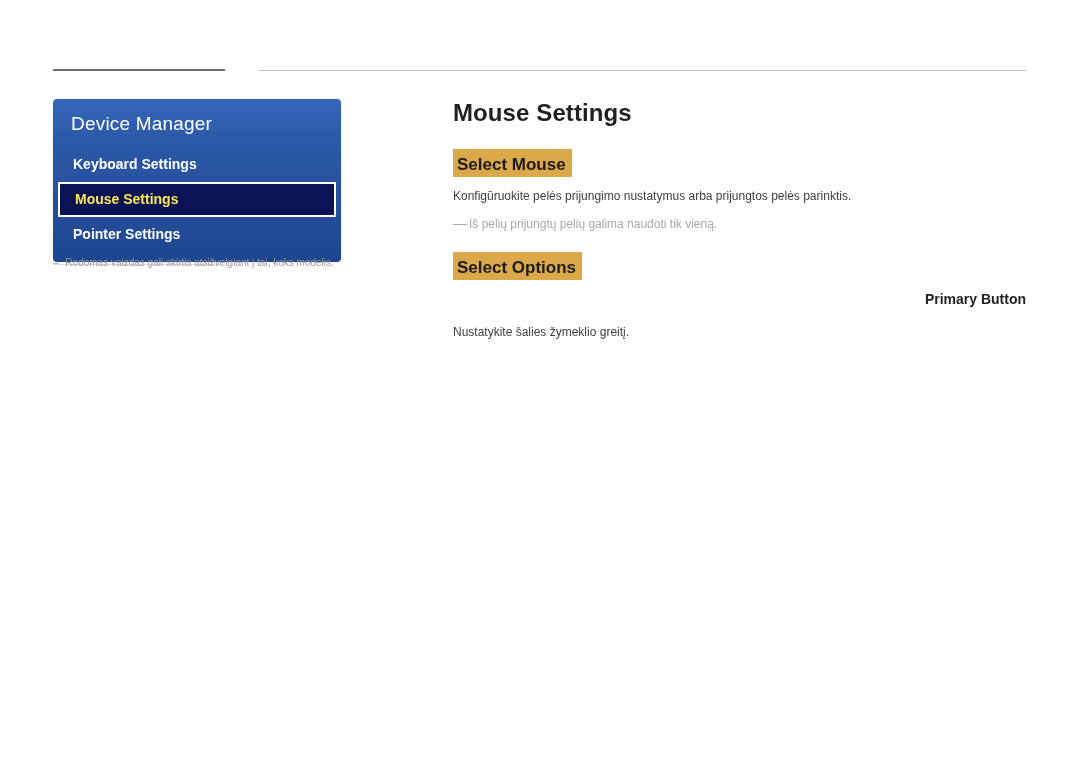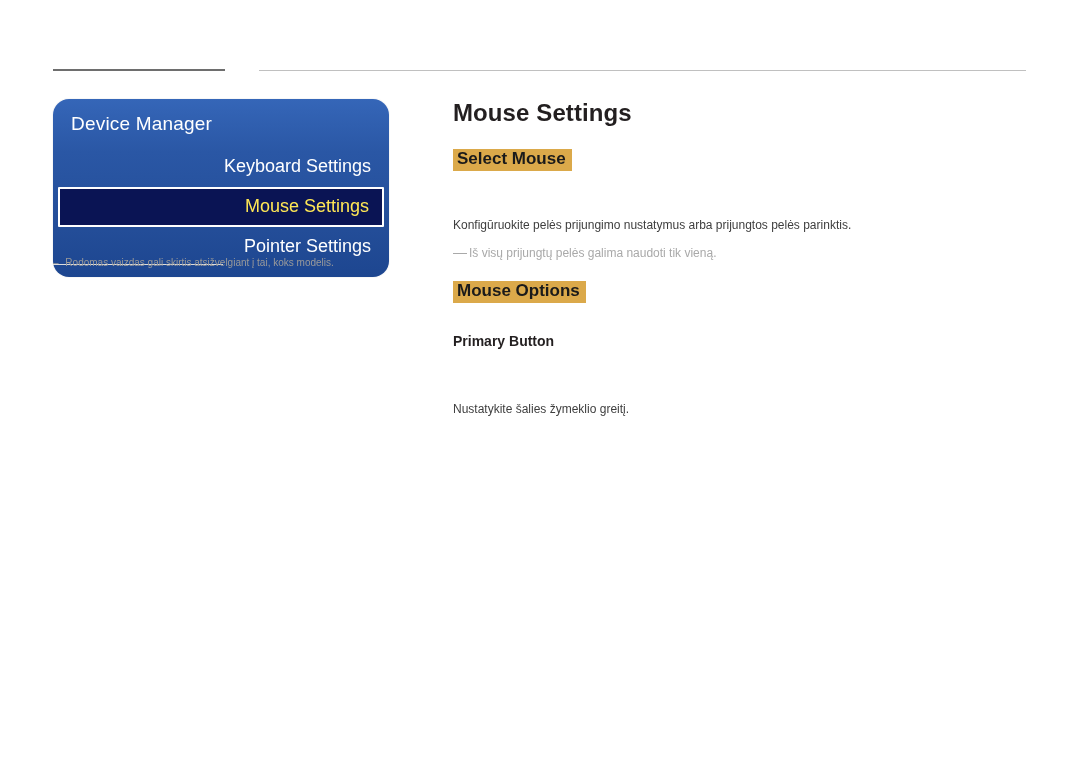--- a/index.html
+++ b/index.html
@@ -34,40 +34,39 @@
     top: 1px;
     height: 1px;
     background: #c0c0c0;
   }
 
   
   .panel {
     position: absolute;
     left: 53px;
     top: 99px;
-    width: 336px;
-    border-radius: 16px;
+    width: 288px;
+    border-radius: 4px;
     overflow: hidden;
     background: linear-gradient(180deg, #3566b8 0%, #2a57a5 30%, #244e99 70%, #1d4690 100%);
     box-shadow: 0 0 0 1px rgba(0,0,0,0.03);
   }
   .panel-title {
     color: #ffffff;
     font-size: 19px;
     font-weight: 400;
     padding: 14px 18px 12px 18px;
     letter-spacing: 0.2px;
   }
   .panel-item {
     color: #ffffff;
-    font-size: 18px;
-    font-weight: 400;
+    font-size: 14px;
+    font-weight: 700;
     padding: 9px 18px 10px 20px;
     cursor: pointer;
-    text-align: right;
   }
   .panel-item.selected {
     background: #0a1454;
     color: #ffe755;
     border: 2px solid #ffffff;
     margin: 0 5px 0 5px;
     padding: 7px 13px 8px 15px;
     border-radius: 1px;
   }
   .panel-last-spacer { height: 10px; }
@@ -107,50 +106,50 @@
     color: #231f20;
     margin-bottom: 22px;
     letter-spacing: 0.1px;
   }
   .highlight {
     display: inline-block;
     background: #dba94a;
     color: #1a1a1a;
     font-size: 17px;
     font-weight: 700;
-    padding: 0 6px 2px 4px;
+    padding: 6px 6px 2px 4px;
     margin-bottom: 10px;
   }
   .body {
     font-size: 12px;
     color: #3e3e3e;
     line-height: 1.55;
     margin-bottom: 6px;
-    margin-top: 35px;
   }
   .subnote {
     font-size: 12px;
     color: #a9a9a9;
     line-height: 1.6;
     margin-bottom: 18px;
   }
   .subnote .em-dash {
     display: inline-block;
     width: 16px;
     text-align: left;
     font-size: 14px;
     vertical-align: 0px;
     color: #a9a9a9;
   }
   .subhead {
     font-size: 14px;
     font-weight: 700;
     color: #231f20;
-    margin-top: 20px;
+    margin-top: 1px;
     margin-bottom: 6px;
+    text-align: right;
   }
   .block { margin-bottom: 14px; }
 </style>
 </head>
 <body>
 
 <div class="top-area">
   <div class="short-bar"></div>
   <div class="long-rule"></div>
 </div>
@@ -173,26 +172,26 @@
   <span>Rodomas vaizdas gali skirtis atsižvelgiant į tai, koks modelis.</span>
 </div>
 
 <div class="content">
   <div class="h1">Mouse Settings</div>
 
   <div class="block">
     <span class="highlight">Select Mouse</span>
     <div class="body">Konfigūruokite pelės prijungimo nustatymus arba prijungtos pelės parinktis.</div>
     <div class="subnote">
-      <span class="em-dash">―</span><span>Iš visų prijungtų pelės galima naudoti tik vieną.</span>
+      <span class="em-dash">―</span><span>Iš pelių prijungtų pelių galima naudoti tik vieną.</span>
     </div>
   </div>
 
   <div class="block">
-    <span class="highlight">Mouse Options</span>
+    <span class="highlight">Select Options</span>
 
     <div class="subhead">Primary Button</div>
 
     <div style="height:10px"></div>
 
     <div class="body">Nustatykite šalies žymeklio greitį.</div>
   </div>
 </div>
 
 </body></html>

